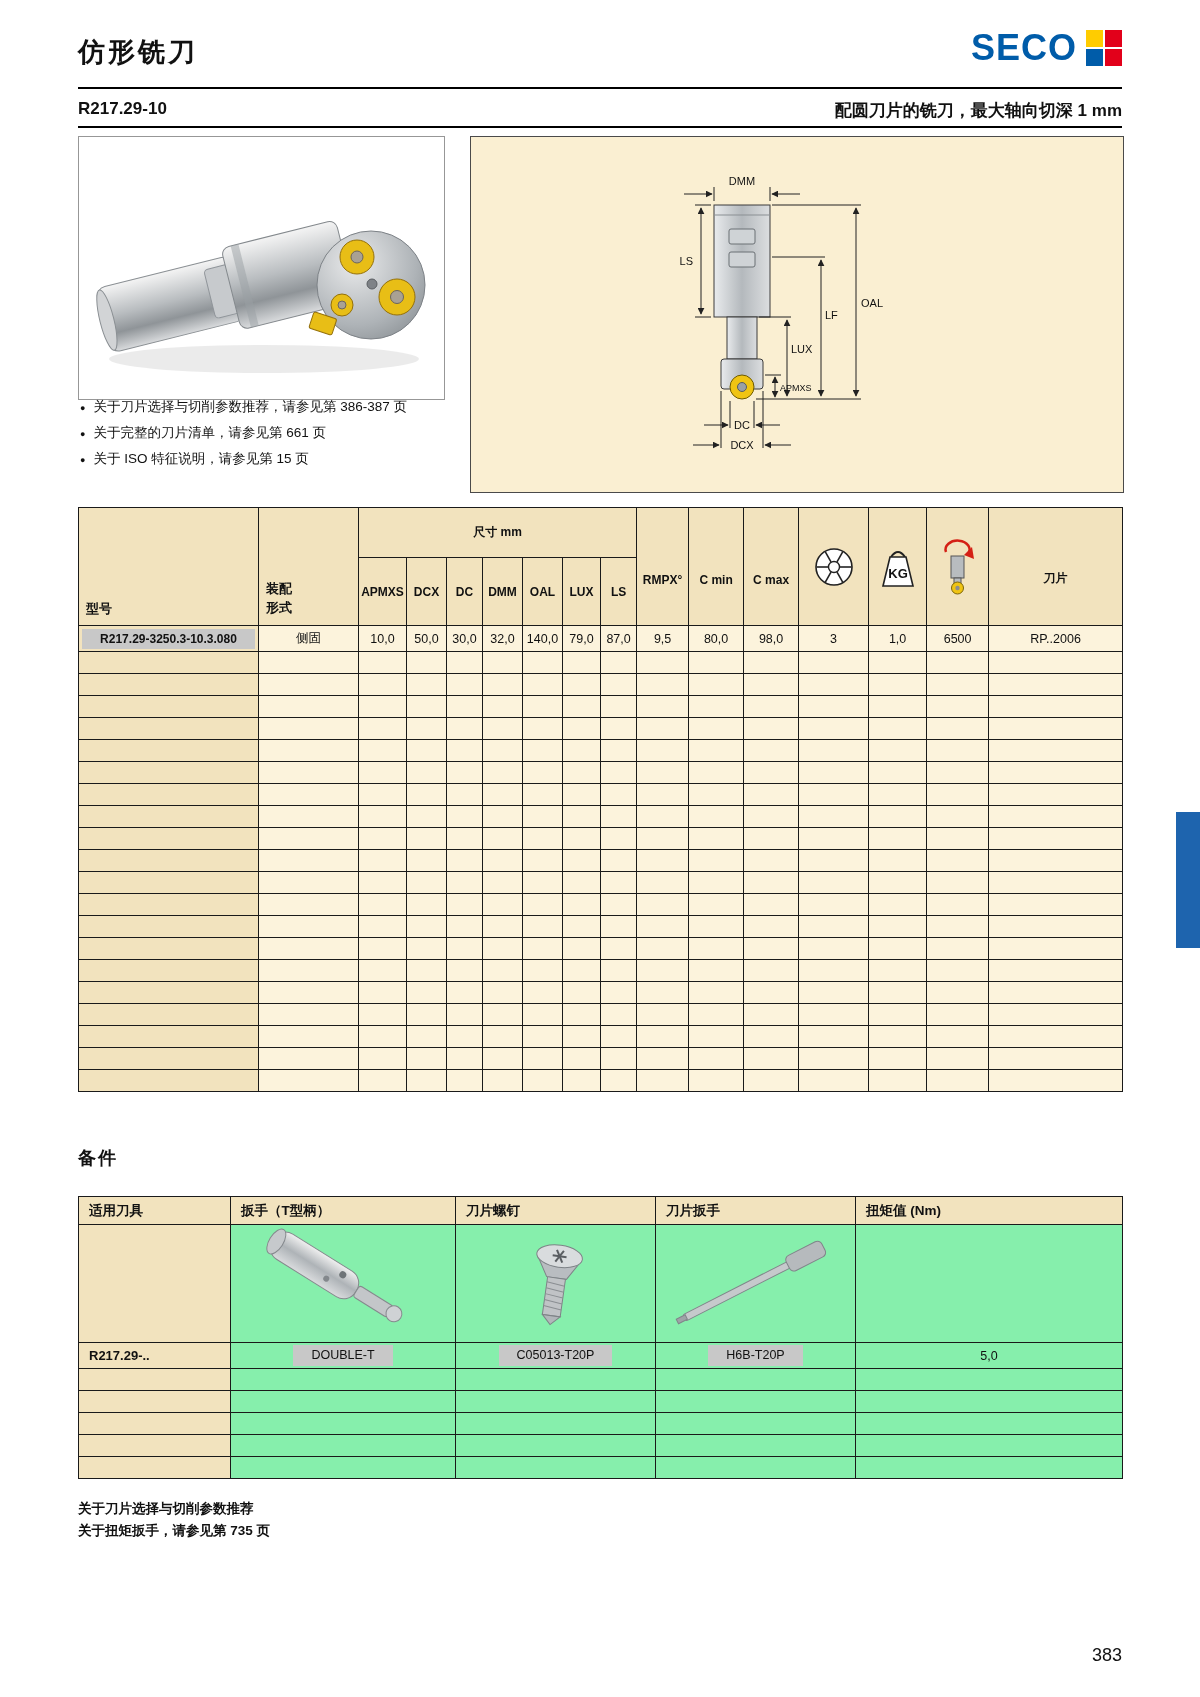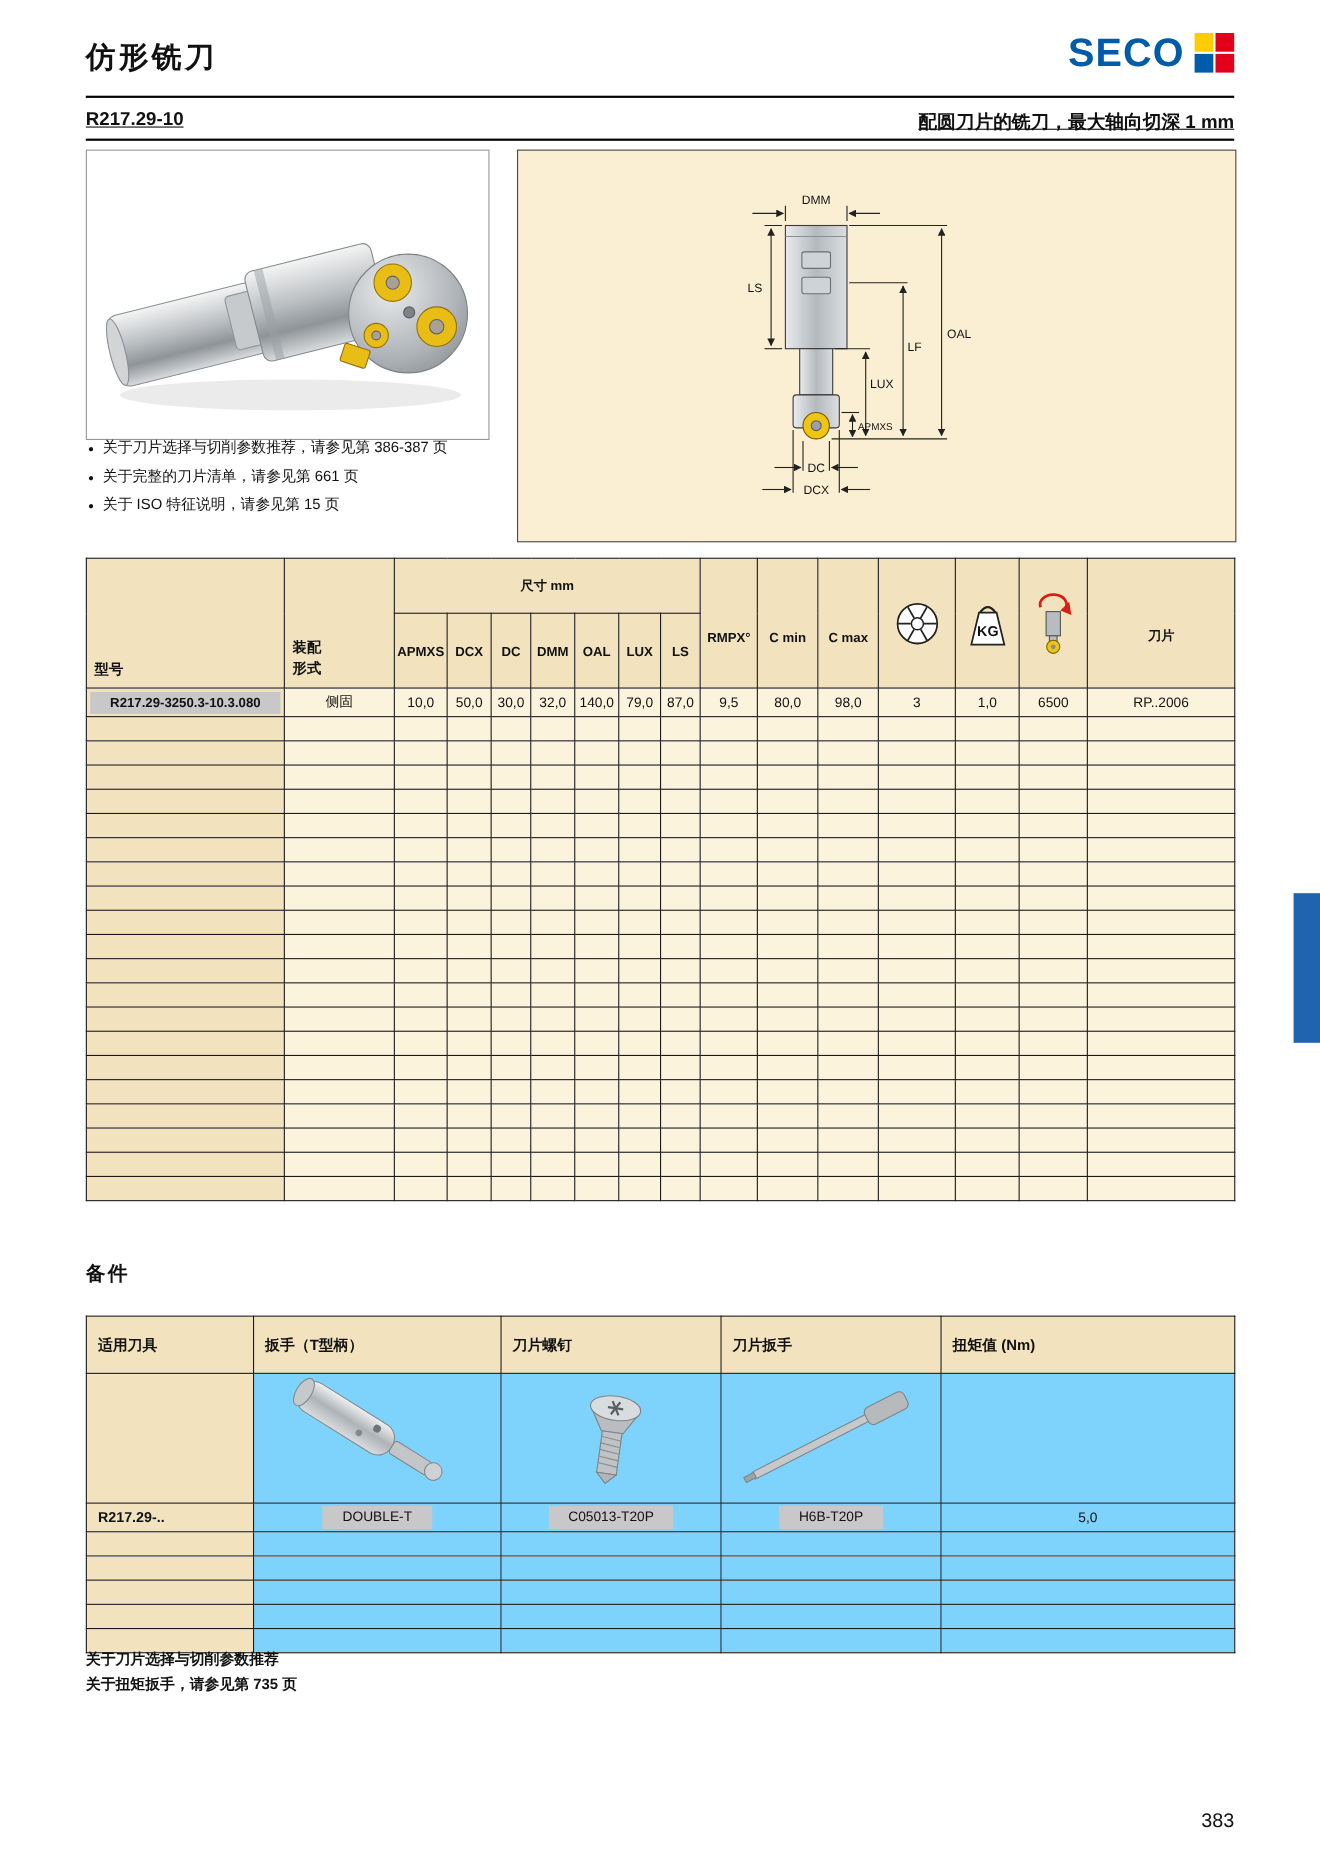--- a/index.html
+++ b/index.html
@@ -13,21 +13,21 @@
   
   .page-title{left:78px;top:34px;font-size:27px;font-weight:bold;letter-spacing:3px;}
   .logo{top:30px;right:78px;display:flex;align-items:center;gap:9px;}
   .logo-text{font-size:36px;font-weight:bold;color:var(--brand-blue,#005CA9);letter-spacing:1px;line-height:1;}
   .logo-mark{display:grid;grid-template-columns:17px 17px;grid-auto-rows:17px;gap:2px;}
   .logo-mark i{display:block;}
   .sq-y{background:var(--logo-yellow,#FFCC00);}
   .sq-r{background:var(--logo-red,#E2001A);}
   .sq-b{background:var(--brand-blue,#005CA9);}
   .rule1{left:78px;top:87px;width:1044px;height:2px;background:#000;}
-  .subhdr{left:78px;top:99px;width:1044px;display:flex;justify-content:space-between;font-weight:bold;font-size:17px;text-decoration:underline;}
+  .subhdr{left:78px;top:99px;width:1044px;display:flex;justify-content:space-between;font-weight:bold;font-size:17px;}
   .rule2{left:78px;top:126px;width:1044px;height:2px;background:#000;}
 
   
   .photo-box{left:78px;top:136px;width:365px;height:262px;border:1px solid #979797;background:#fff;}
   .notes{left:80px;top:398px;font-size:13.5px;width:380px;}
   .note{display:flex;align-items:baseline;gap:8px;margin-bottom:8px;}
   .blt{font-size:9px;line-height:1;}
 
   
   .diagram-box{left:470px;top:136px;width:652px;height:355px;background:var(--diagram-bg,#FAEFD2);border:1px solid #4a4a4a;}
@@ -51,25 +51,25 @@
   .main td{background:var(--cream,#FCF3DC);font-size:12.5px;text-align:center;vertical-align:middle;}
   .main td.first-col,.sp td.first-col{background:var(--beige,#F2E3BE);}
   .two{display:inline-block;width:2.2em;line-height:1.45;text-align:left;}
   .hl{display:block;margin:2px 3px;background:var(--highlight-gray,#C8C8C8);font-weight:bold;font-size:12px;line-height:20px;text-align:center;}
   .icon-box{display:block;margin:0 auto;}
 
   
   .spares-heading{left:78px;top:1146px;font-size:18px;font-weight:bold;letter-spacing:2px;}
   .sp{left:78px;top:1196px;width:1044px;}
   .sp th{background:var(--beige,#F2E3BE);font-size:13.5px;font-weight:bold;text-align:left;vertical-align:middle;padding:0 0 0 10px;}
-  .sp tr.sp-h{height:52px;}
+  .sp tr.sp-h{height:28px;}
   .sp tr.sp-img{height:118px;}
   .sp tr.sp-data{height:26px;}
   #spares-empty tr{height:22px;}
-  .sp td{background:#7dd3fc;font-size:12.5px;text-align:center;vertical-align:middle;}
+  .sp td{background:#86efac;font-size:12.5px;text-align:center;vertical-align:middle;}
   .sp td.tool-cell{text-align:left;font-weight:bold;font-size:13px;padding-left:10px;}
   .hl2{display:inline-block;background:var(--highlight-gray,#C8C8C8);padding:2px 18px;font-size:12.5px;line-height:17px;}
 
   
   .footer{left:78px;top:1498px;font-size:13.5px;font-weight:bold;line-height:22px;}
   .pagenum{right:78px;top:1645px;font-size:18px;}
   .side-tab{right:0;top:812px;width:24px;height:136px;background:var(--tab-blue,#1E64AE);}
 </style>
 </head>
 <body>

